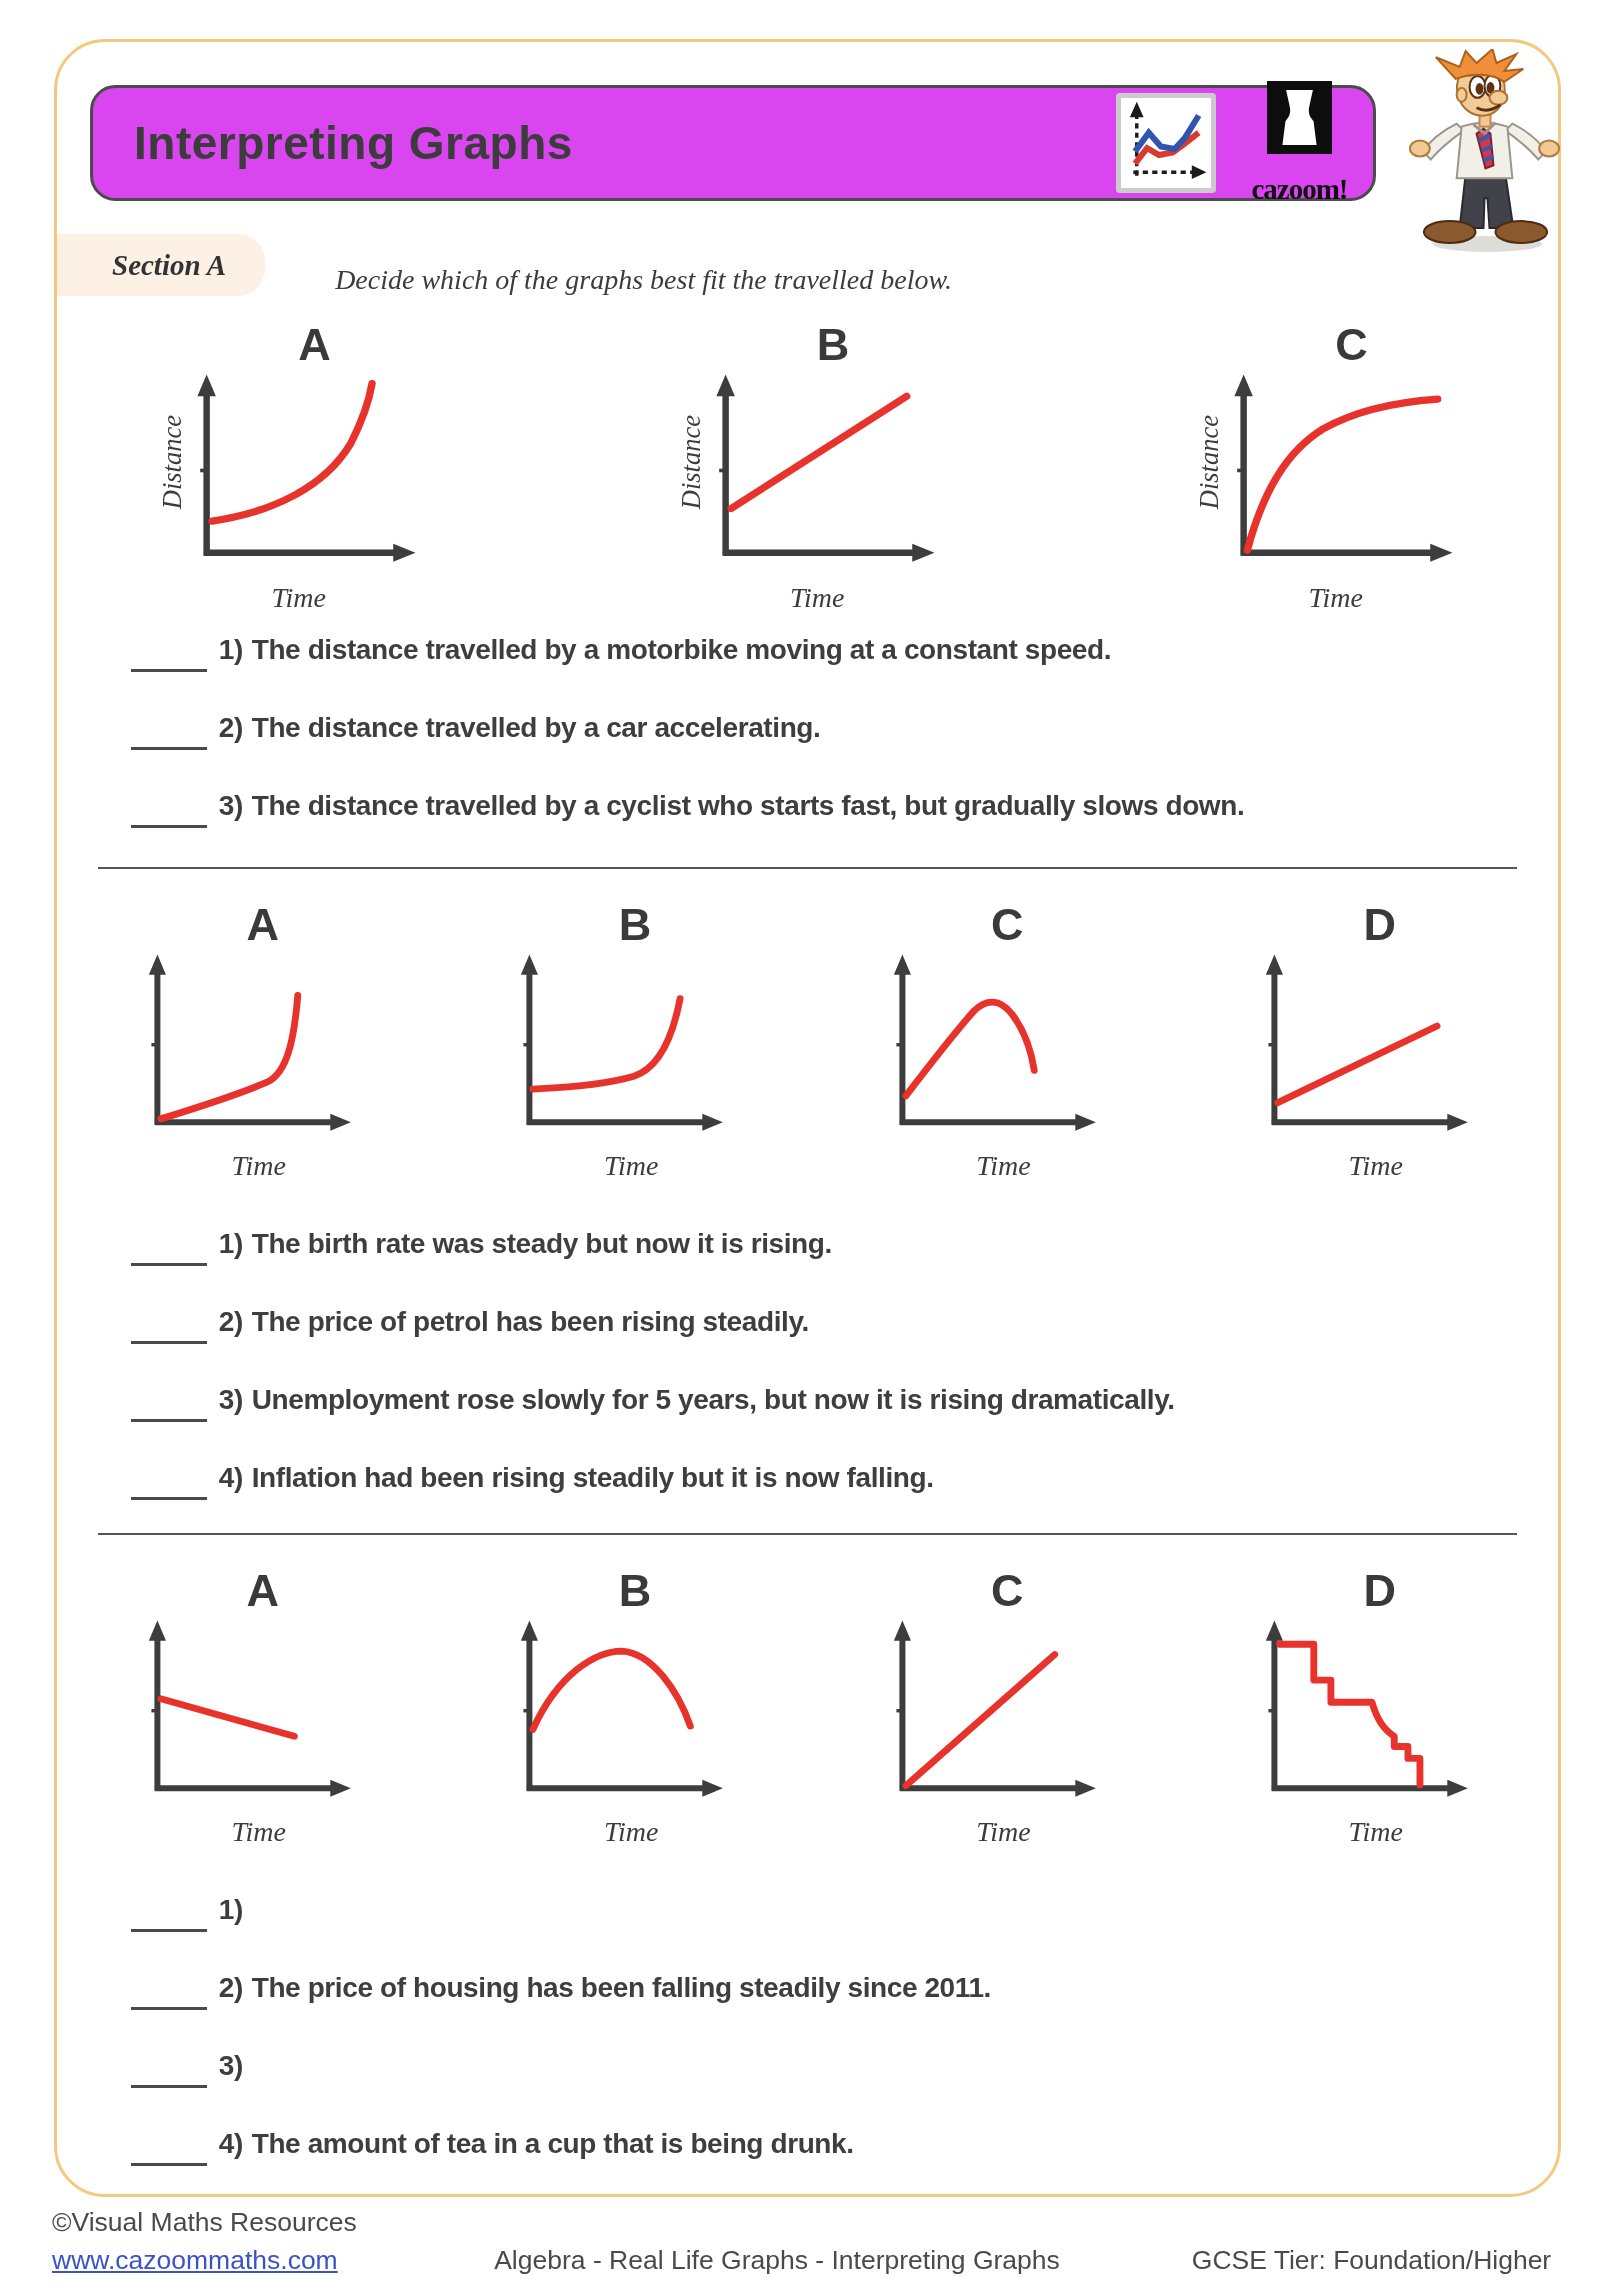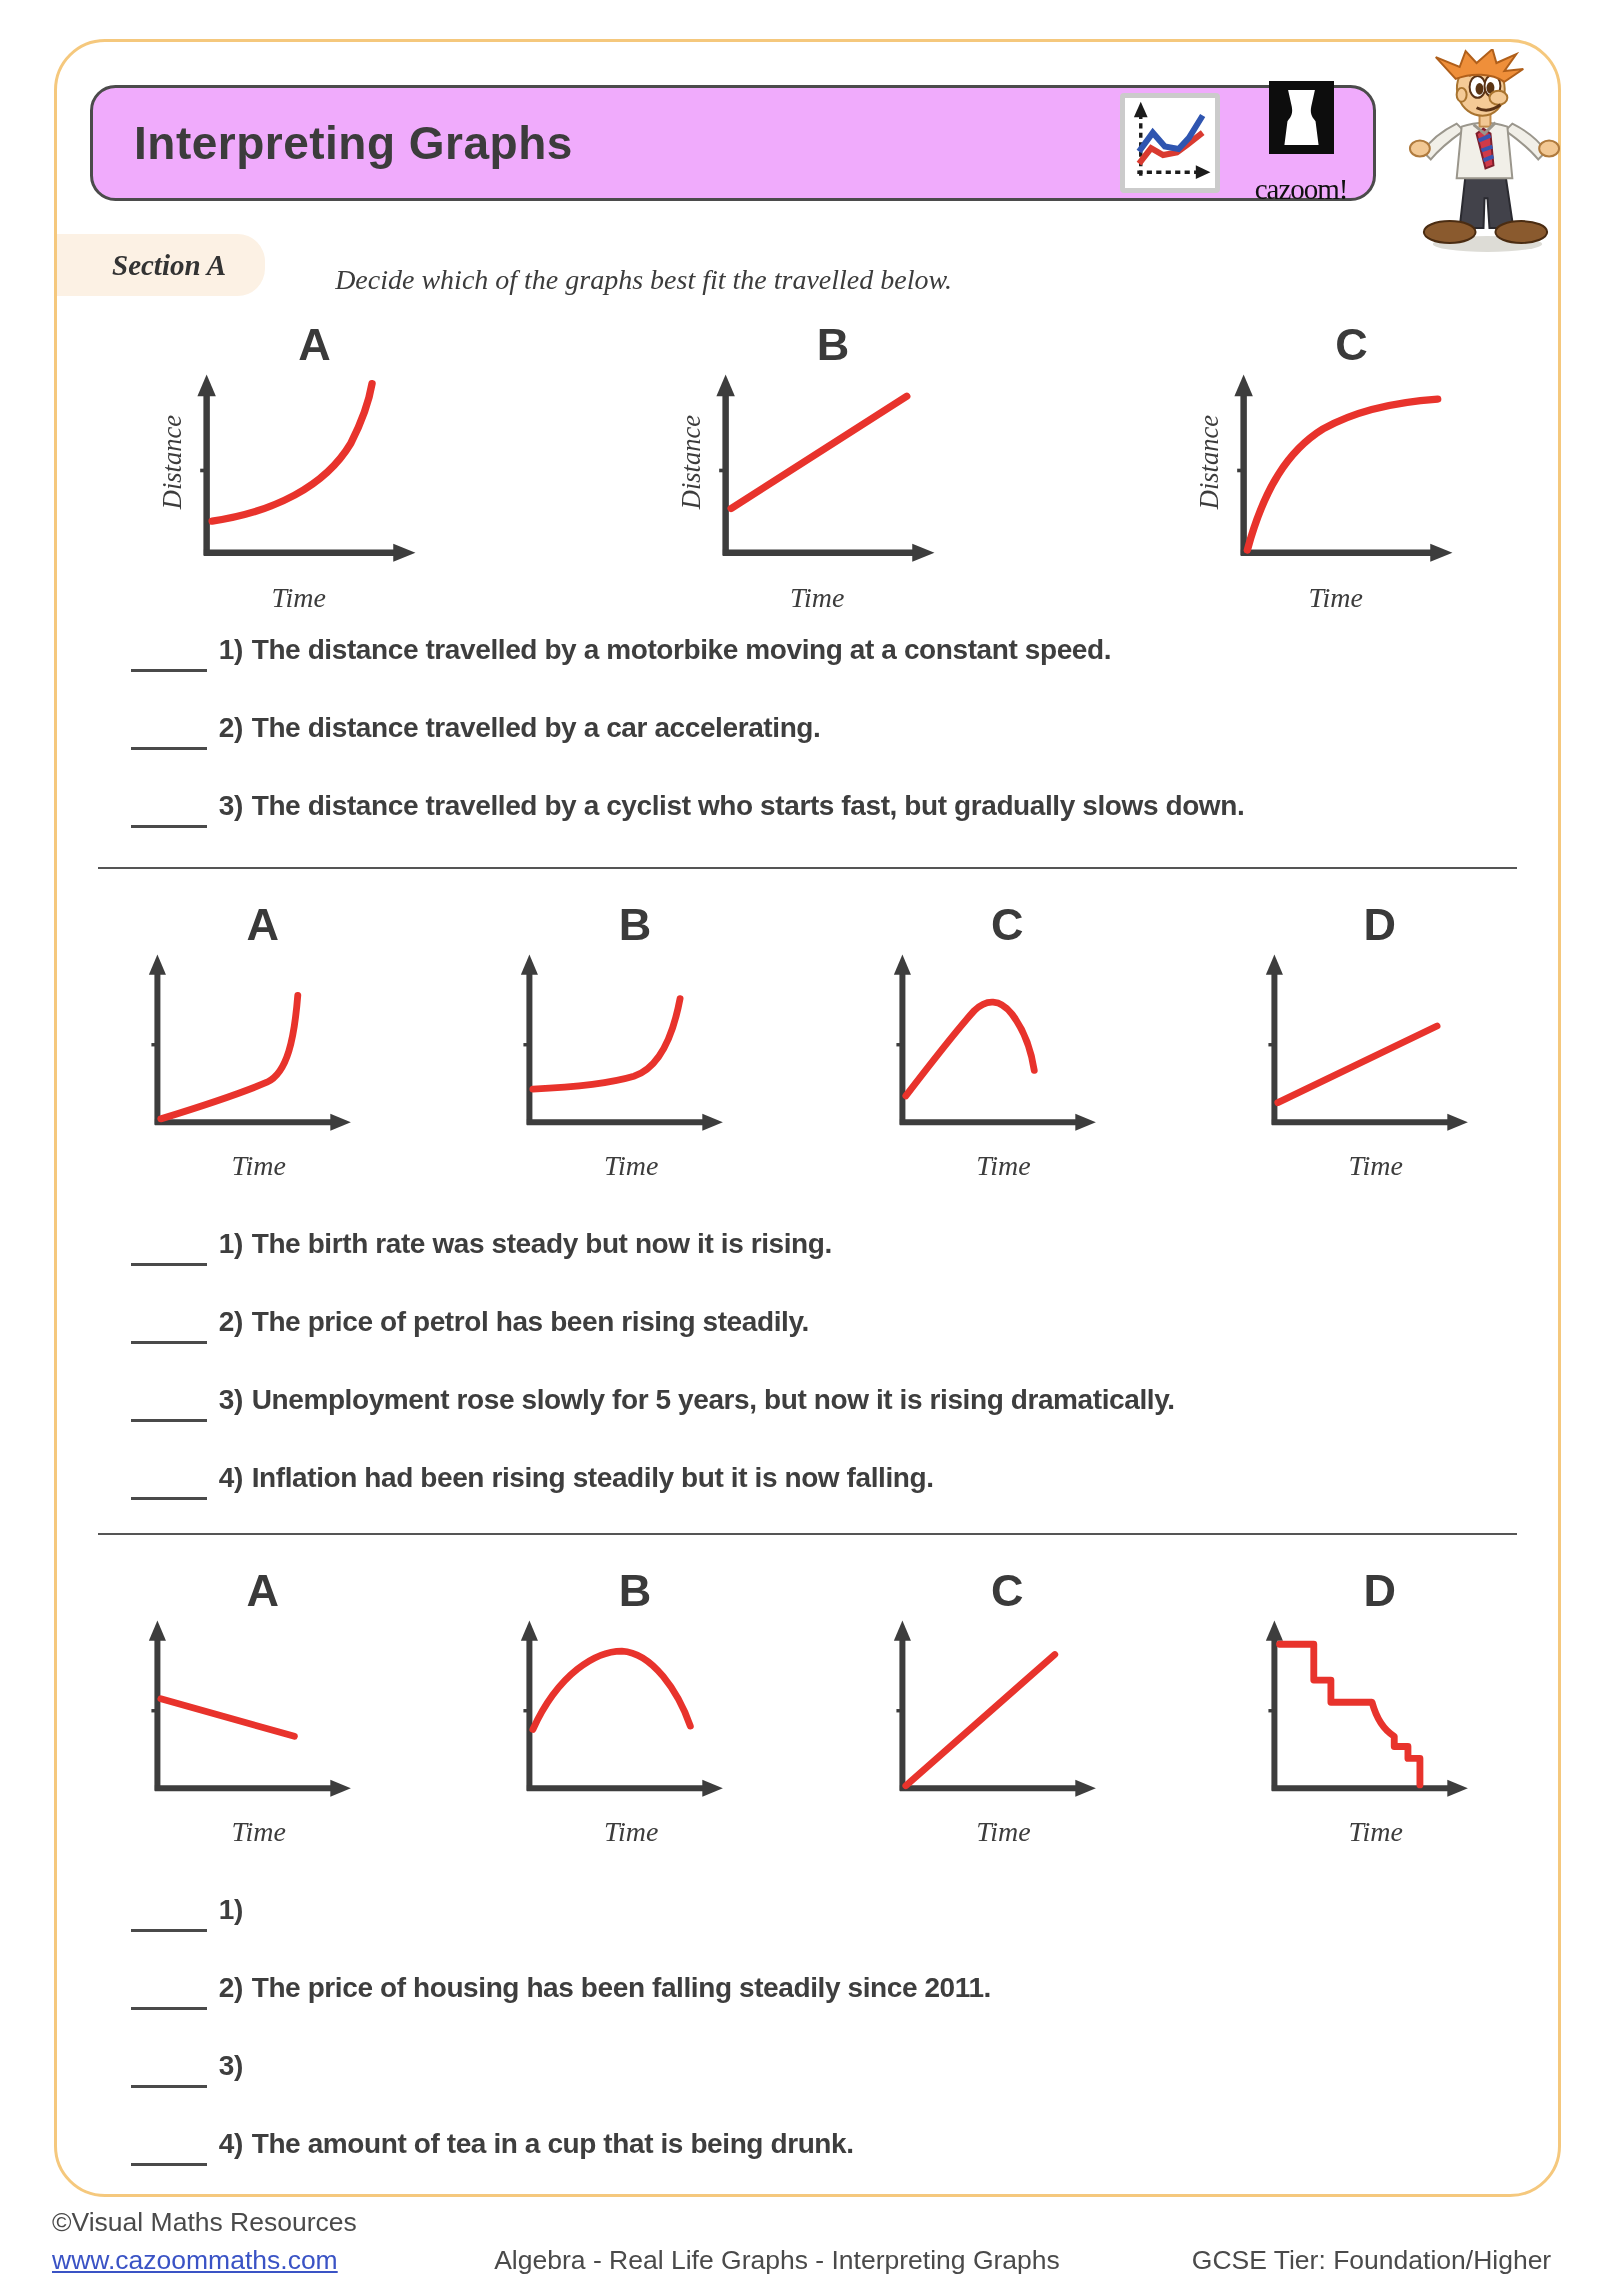--- a/index.html
+++ b/index.html
@@ -6,30 +6,30 @@
     --red:#e8332c; --axis:#3d3d3d; --yellow:#f5c87d; --peach:#fcf1e4;
     --blue:#3a53c5; --ink:#3e3e3e;
   }
   *{margin:0;padding:0;box-sizing:border-box;}
   html,body{width:1621px;height:2293px;background:#fff;overflow:hidden;
     font-family:"Liberation Sans",sans-serif;color:var(--ink);}
   .frame{position:absolute;left:54px;top:39px;width:1507px;height:2158px;
     border:3.9px solid var(--yellow);border-radius:51px;}
   
   .header-box{position:relative;margin:43px 0 0 33px;width:1286px;height:116px;
-    border:3.9px solid #4b4b4b;border-radius:25.5px;background:#f0abfc;
+    border:3.9px solid #4b4b4b;border-radius:25.5px;background:#d946ef;
     display:flex;align-items:center;padding:0 25.5px 0 41px;}
   .page-title{font-size:46px;font-weight:bold;letter-spacing:0.5px;color:#3c3c3c;}
   .header-icons{margin-left:auto;display:flex;align-items:center;gap:35px;}
   .chart-icon-box{width:100px;height:100px;border:5.9px solid #cbcbcb;background:#fff;
     border-radius:3.9px;display:flex;align-items:center;justify-content:center;}
   .cazoom{display:flex;flex-direction:column;align-items:center;}
   .drum-box{width:65px;height:73px;background:#0d0d0d;display:flex;
     align-items:center;justify-content:center;}
-  .cazoom-text{font-family:"Liberation Serif",serif;font-weight:normal;font-size:29px;
+  .cazoom-text{font-family:"Liberation Serif",serif;font-weight:bold;font-size:29px;
     letter-spacing:-1px;color:#111;margin-top:19px;}
   .mascot{position:absolute;left:1400px;top:49px;width:169px;height:204px;z-index:5;}
   
   .section-row{display:flex;align-items:flex-end;margin-top:33px;gap:25px;}
   .section-label{background:var(--peach);border-radius:0 27.4px 27.4px 0;
     padding:14.7px 39px 14.7px 55px;font-family:"Liberation Serif",serif;
     font-weight:bold;font-style:italic;font-size:29px;color:#333;}
   .instruction{font-family:"Liberation Serif",serif;font-style:italic;
     font-size:28px;color:#3c3c3c;margin-left:45px;}
   

